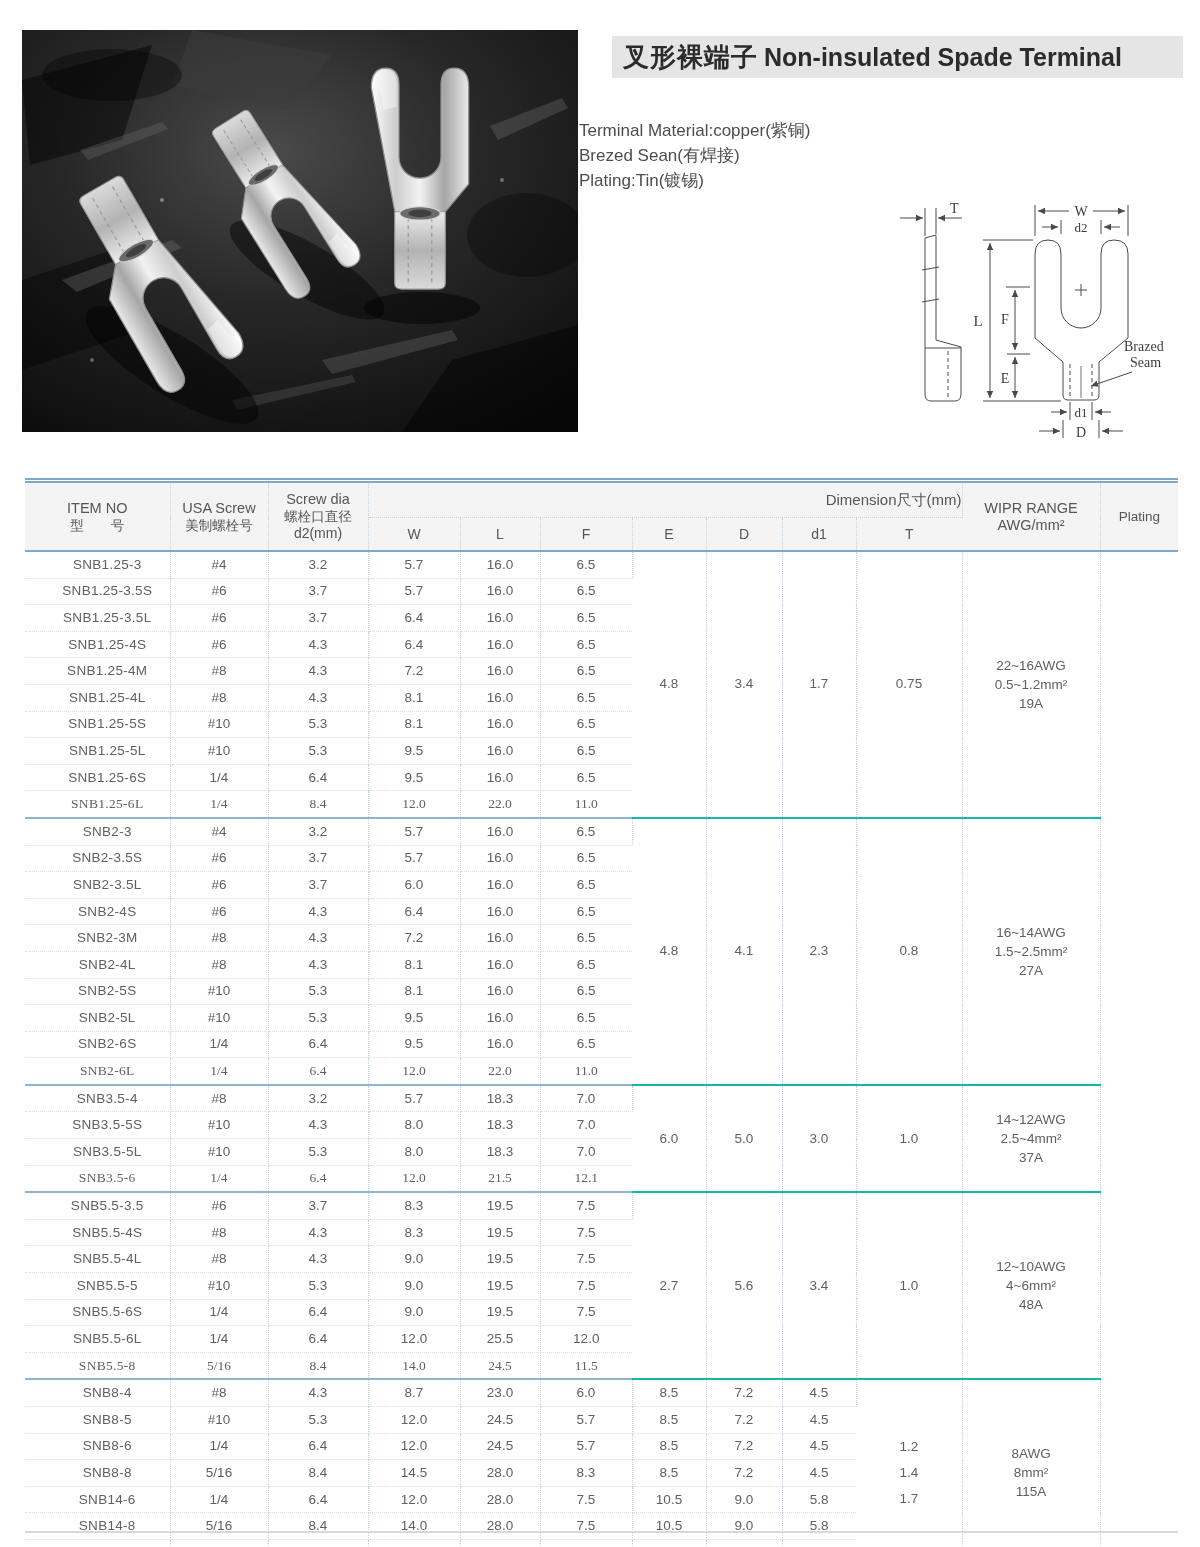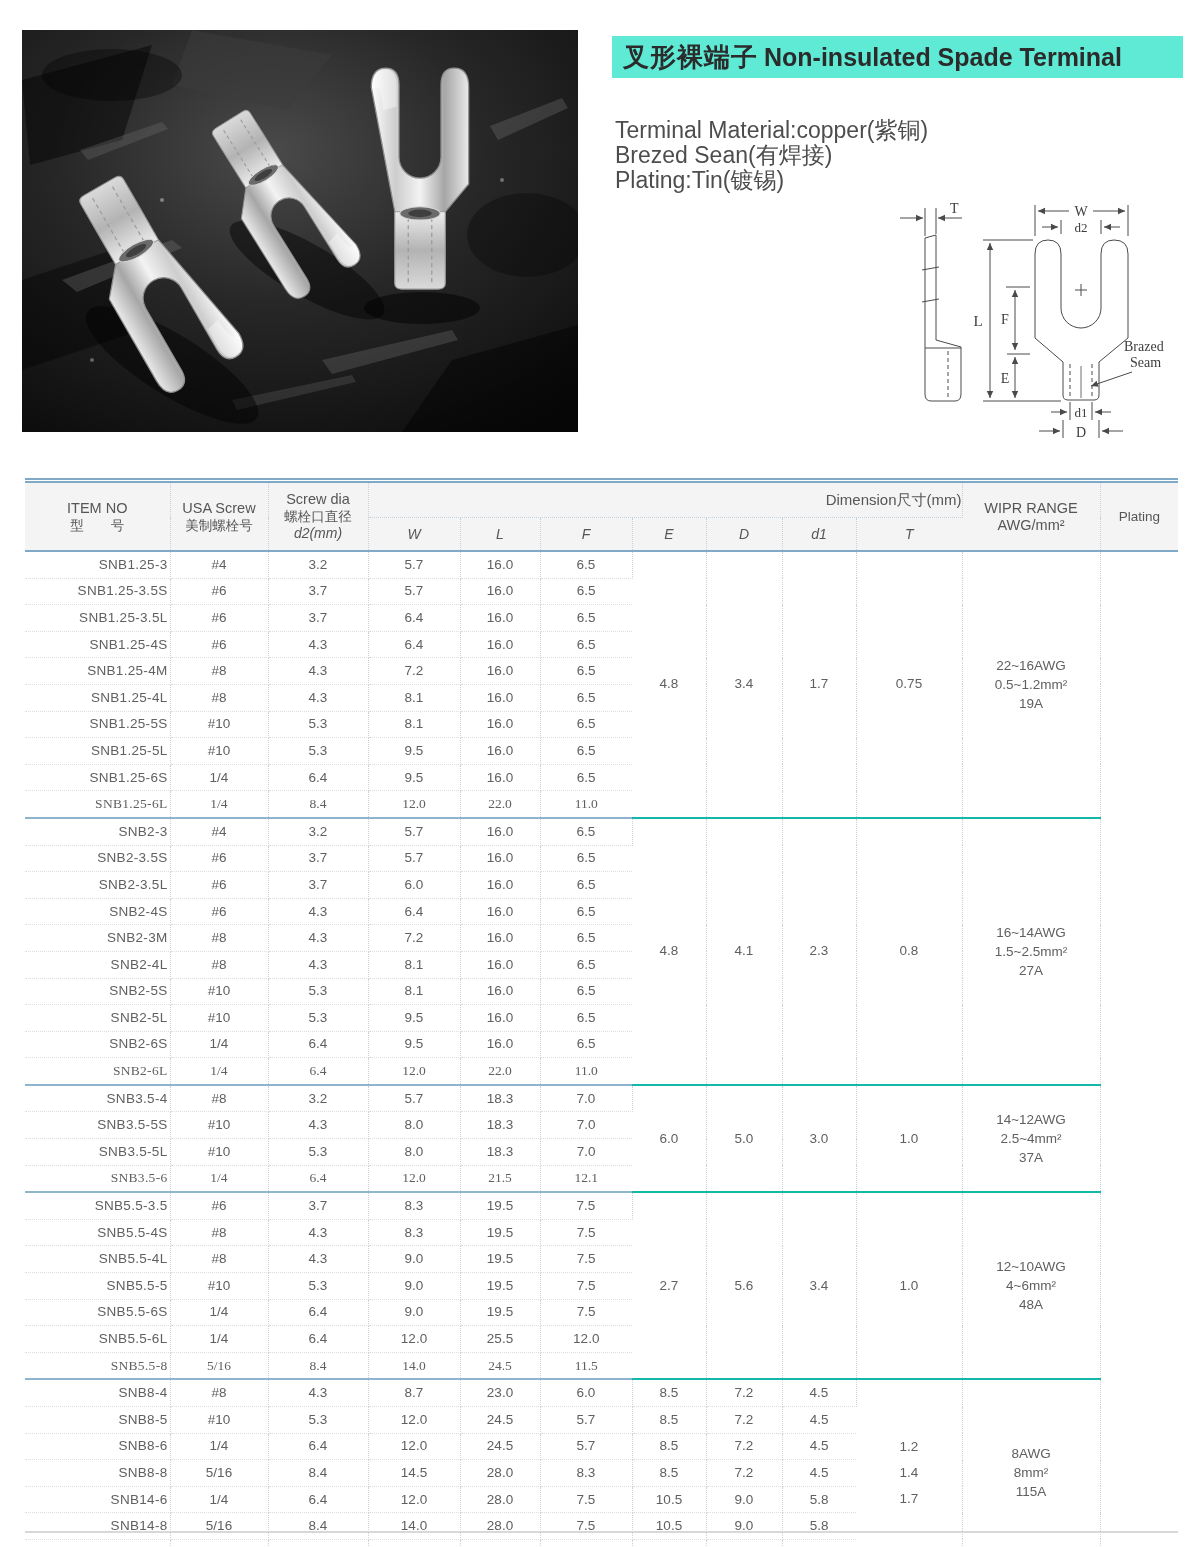--- a/index.html
+++ b/index.html
@@ -3,50 +3,50 @@
 <meta charset="utf-8">
 <style>
   html,body{margin:0;padding:0;background:#ffffff;}
   .page{position:relative;width:1200px;height:1547px;background:#ffffff;overflow:hidden;
         font-family:"Liberation Sans","DejaVu Sans",sans-serif;color:#5f5f5f;}
 
   
   .photo{position:absolute;left:22px;top:30px;width:556px;height:402px;}
 
   
-  .title-bar{position:absolute;left:612px;top:36px;width:571px;height:42px;background:#5eead4;
+  .title-bar{position:absolute;left:612px;top:36px;width:571px;height:42px;background:#e5e5e5;
              display:flex;align-items:center;padding-left:11px;box-sizing:border-box;}
   .title-bar .t-zh{font-size:26px;font-weight:bold;color:#2b2b2b;letter-spacing:1px;}
   .title-bar .t-en{font-size:25px;font-weight:bold;color:#2b2b2b;margin-left:6px;}
-  .specs{position:absolute;left:615px;top:118px;font-size:23px;color:#4d4d4d;line-height:25px;}
+  .specs{position:absolute;left:579px;top:118px;font-size:17px;color:#4d4d4d;line-height:25px;}
 
   
   .diagram{position:absolute;left:878px;top:190px;width:312px;height:258px;}
   .diagram text{font-family:"Liberation Serif","DejaVu Serif",serif;fill:#3d3d3d;}
 
   
   .spec-table{position:absolute;left:25px;top:478px;width:1153px;border-collapse:collapse;
               table-layout:fixed;font-size:13.5px;color:#606060;
               border-top:5px double #7fa9c6;border-bottom:2px solid #7fa9c6;}
   .spec-table th{background:#f4f4f4;font-weight:400;color:#565656;
                  border-right:1px dotted #c3d2dc;padding:2px 0;}
   .spec-table th:last-child{border-right:none;}
   .spec-table thead tr:first-child th{height:30px;}
   .spec-table thead tr:last-child th{height:28px;}
   .spec-table th.dim-span{border-bottom:1px dotted #c3d2dc;font-size:15px;text-align:right;}
   .spec-table thead th{border-bottom:2px solid #7fa9c6;}
   .spec-table thead tr:first-child th.dim-span{border-bottom:1px dotted #c3d2dc;}
   .hd-en{font-size:14.5px;line-height:17px;}
   .hd-zh{font-size:13.5px;line-height:17px;}
-  .hd-sub{font-size:14px;line-height:17px;font-style:italic;}
+  .hd-sub{font-size:14px;line-height:17px;}
   .spec-table td{height:25.6px;padding:0 2px;text-align:center;
                  border-right:1px dotted #c3d2dc;border-bottom:1px dotted #dcdcdc;
                  line-height:14px;}
   .spec-table td:last-child{border-right:none;}
-  .spec-table td.item-col{text-align:right;padding-left:22px;letter-spacing:0.3px;}
+  .spec-table td.item-col{text-align:center;padding-left:22px;letter-spacing:0.3px;}
   .spec-table tr.group-end td{border-bottom:2px solid #8fb4cd;font-family:Liberation Serif, serif;}
   .spec-table td.merged{border-bottom:2px solid #14b8a6;vertical-align:middle;}
   .spec-table td.merged div{line-height:19px;}
   .spec-table td.t-multi div{line-height:26px;}
   .spec-table td.plating-col{border-bottom:none;}
   .bottom-rule{position:absolute;left:25px;top:1531px;width:1153px;height:2px;background:#d8d8d8;}
 </style>
 </head>
 <body>
 

